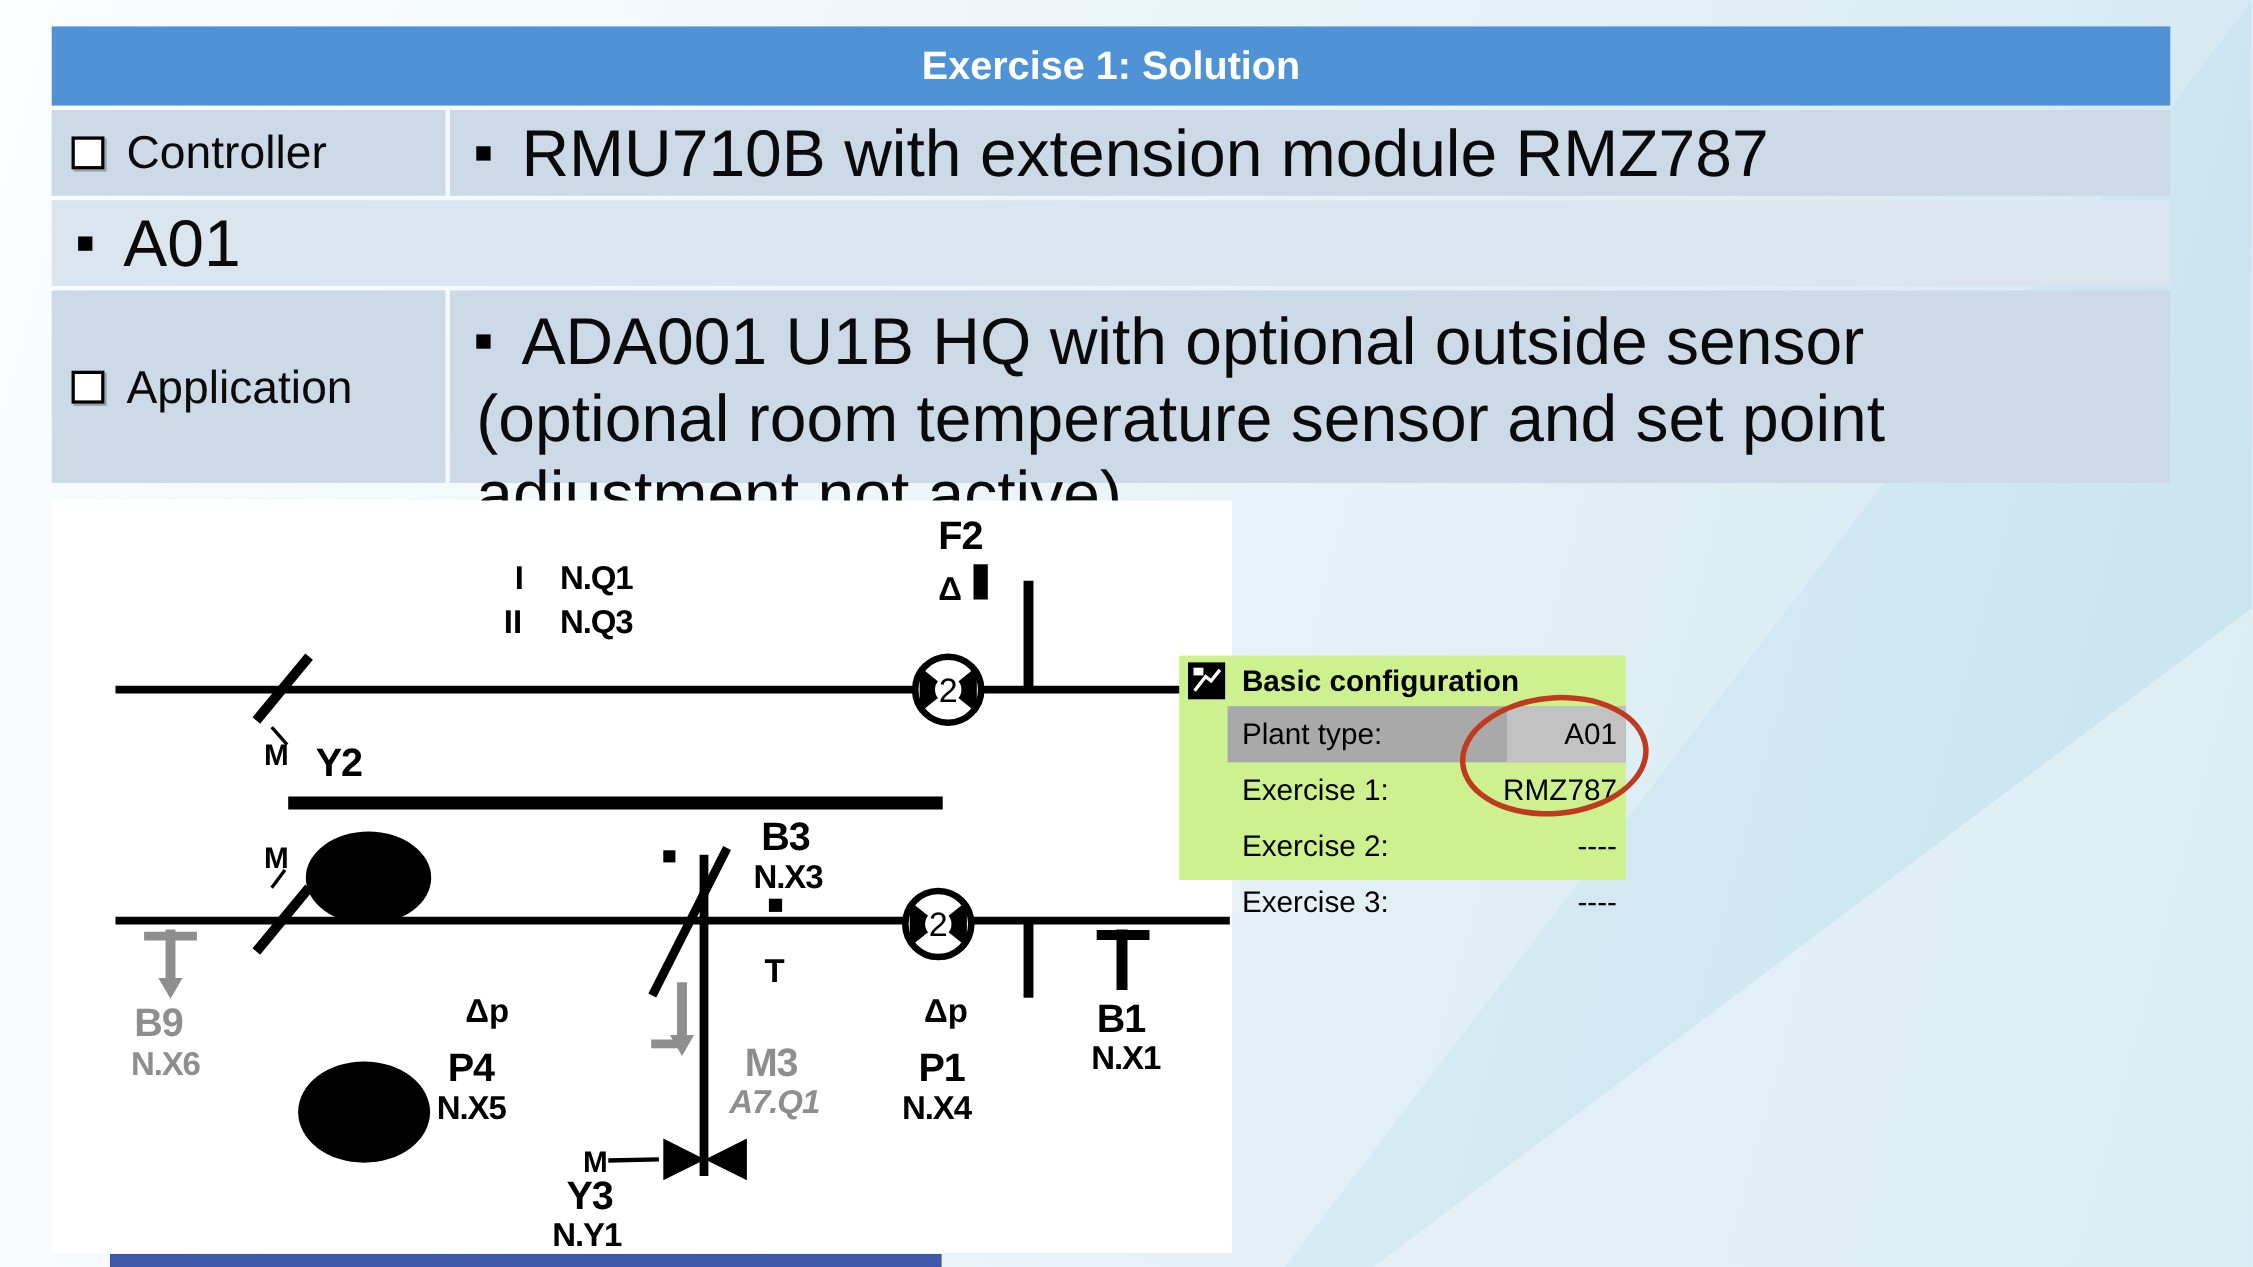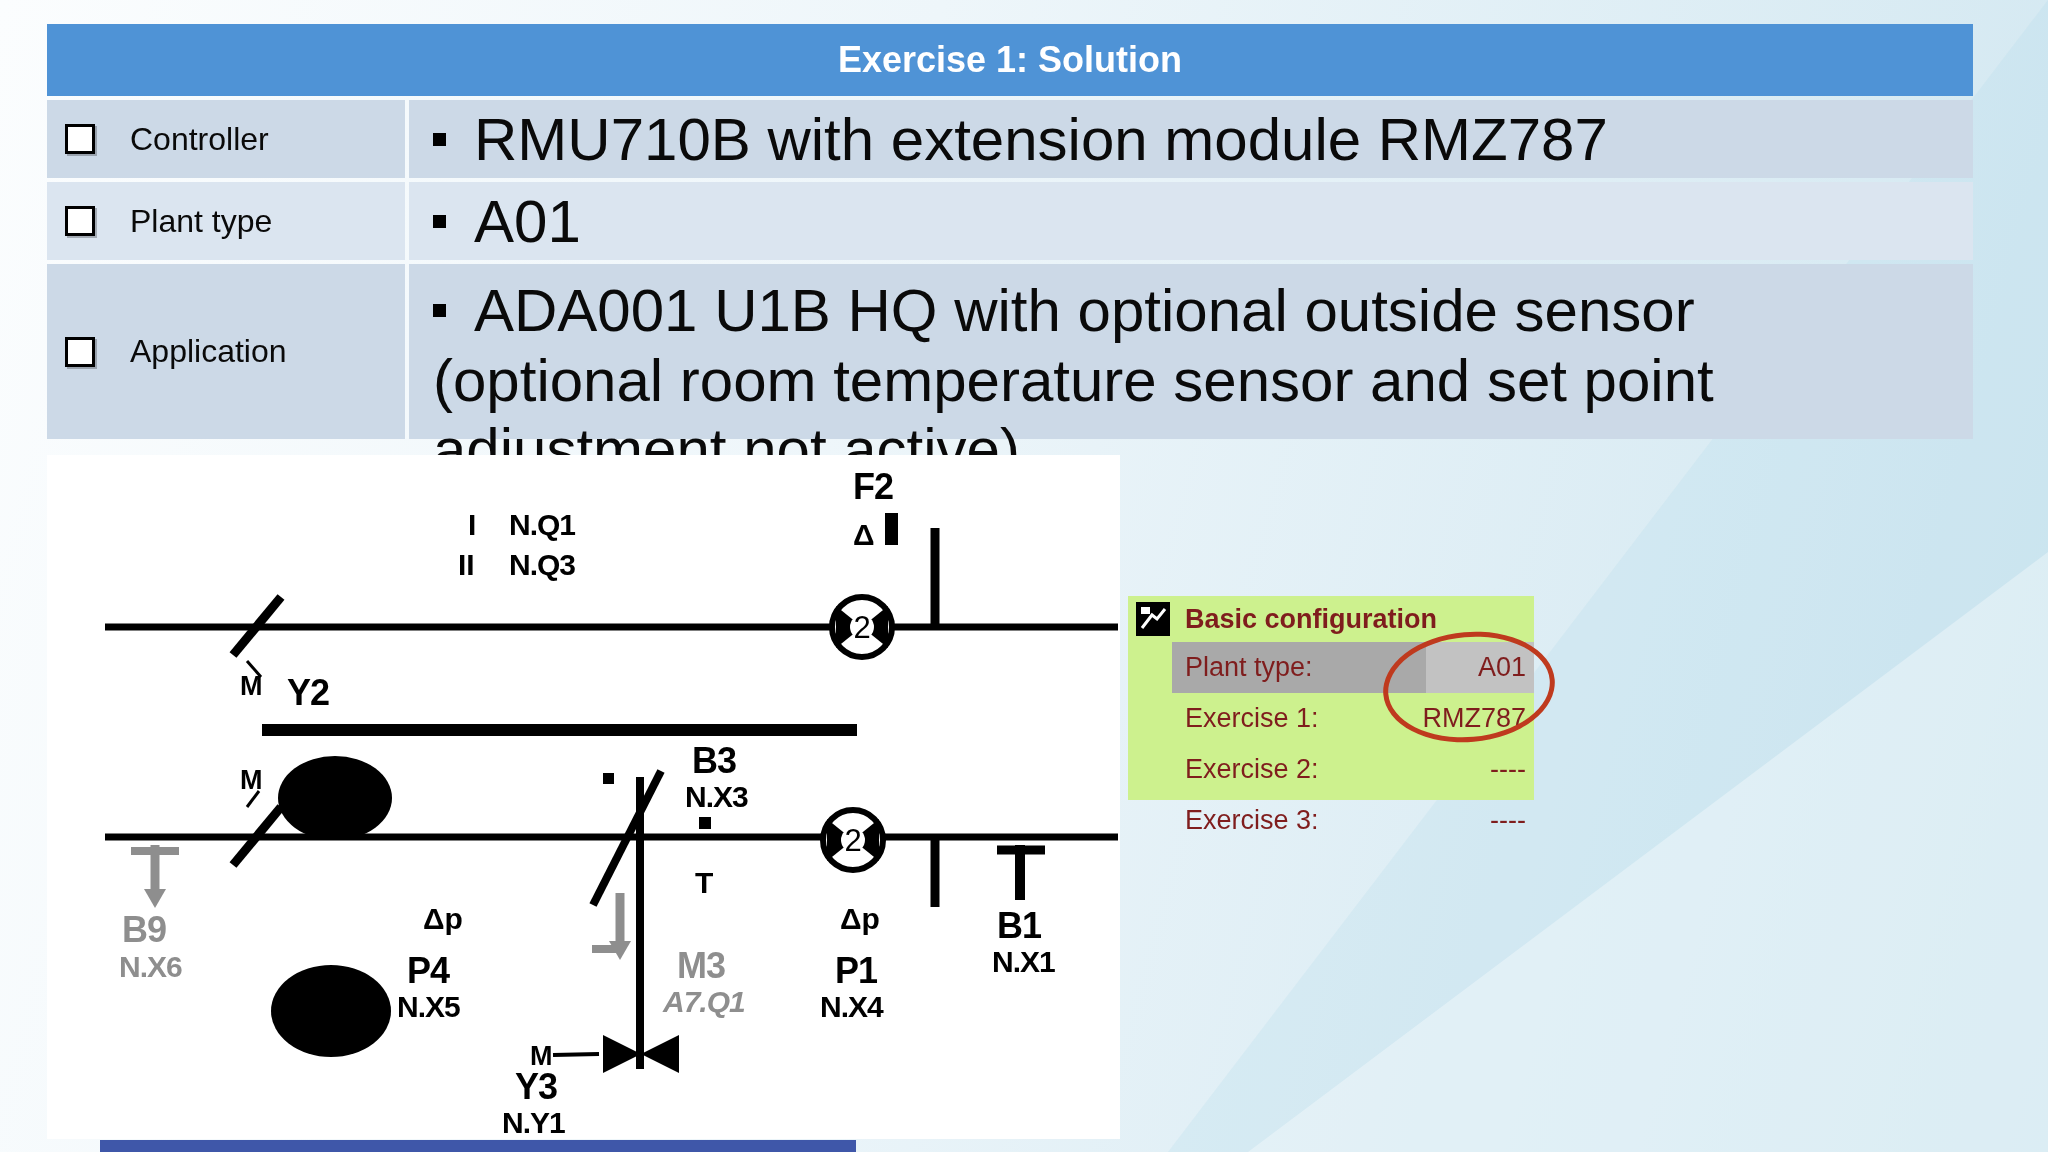--- a/index.html
+++ b/index.html
@@ -12,21 +12,21 @@
     background:rgba(180,218,236,0.25); clip-path:polygon(100% 0,100% 100%,20% 100%); }
   .bg-tri2 { position:absolute; right:0; bottom:0; width:800px; height:600px;
     background:rgba(255,255,255,0.35); clip-path:polygon(100% 0,100% 100%,0 100%); }
 
   
   .table { position:absolute; left:47px; top:24px; width:1926px; }
   .t-header { height:72px; background:#4f93d6; color:#fff; font-size:36px; font-weight:bold;
     display:flex; align-items:center; justify-content:center; }
   .t-row { display:flex; margin-top:4px; }
   .t-left { width:358px; margin-right:4px; display:flex; align-items:center;
-    padding-left:18px; font-size:32px; color:#0a0a0a;gap:15px; }
+    padding-left:18px; font-size:42px; color:#0a0a0a; }
   .t-right { flex:1; display:flex; align-items:center; padding-left:24px;
     font-size:60px; color:#0a0a0a; }
   .bg-a { background:#ccd9e7; }
   .bg-b { background:#dbe5f0; }
   .row-std { height:78px; }
   .row-tall { height:175px; }
   .checkbox { width:30px; height:30px; border:3px solid #000; background:#fff;
     margin-right:20px; flex:none; box-shadow:2px 2px 0 rgba(0,0,0,0.25); }
   .sq-bullet { width:13px; height:13px; background:#000; margin-right:28px; flex:none; display:inline-block; }
   .app-cell { display:block; padding-top:12px; line-height:1.16; }
@@ -38,22 +38,22 @@
   svg text { font-family:"Liberation Sans", sans-serif; }
   .tag   { font-size:36px; font-weight:bold; letter-spacing:-1px; fill:#000; }
   .term  { font-size:30px; font-weight:bold; letter-spacing:-1px; fill:#000; }
   .sym   { font-size:30px; font-weight:bold; fill:#000; }
   .act   { font-size:27px; font-weight:bold; fill:#000; }
   .grayt { fill:#8e8e8e; }
   .ital  { font-style:italic; }
   .fanN  { font-size:31px; fill:#000; text-anchor:middle; }
 
   
-  .config { position:absolute; left:1128px; top:596px; width:406px; height:204px;
-    background:#cdf18e; font-size:27px; color:#7f1d1d; }
+  .config { position:absolute; left:1072px; top:596px; width:406px; height:204px;
+    background:#cdf18e; font-size:27px; color:#000000; }
   .config-title-row { display:flex; align-items:center; height:46px; padding:0 8px; font-weight:bold; }
   .config-icon { width:34px; height:34px; margin-right:15px; flex:none; }
   .config-row { display:flex; align-items:center; height:51px; margin-left:44px;
     padding-left:13px; }
   .config-value { margin-left:auto; padding-right:8px; }
   .hl { background:#a9a9a9; }
   .hl .config-value { background:#c2c2c2; height:100%; display:flex; align-items:center; padding-left:52px; }
   .red-ellipse { position:absolute; left:255px; top:36px; width:172px; height:110px;
     border:5px solid #bf3a1e; border-radius:50%; transform:rotate(-5deg); }
 
@@ -74,24 +74,20 @@
         <span class="checkbox"></span>
         <span>Controller</span>
       </div>
       <div class="t-right bg-a row-std">
         <span class="sq-bullet"></span>
         <span>RMU710B with extension module RMZ787</span>
       </div>
     </div>
 
     <div class="t-row">
-      <div class="t-left bg-b row-std">
-        <span class="checkbox"></span>
-        <span>Plant type</span>
-      </div>
       <div class="t-right bg-b row-std">
         <span class="sq-bullet"></span>
         <span>A01</span>
       </div>
     </div>
 
     <div class="t-row">
       <div class="t-left bg-a row-tall">
         <span class="checkbox"></span>
         <span>Application</span>

